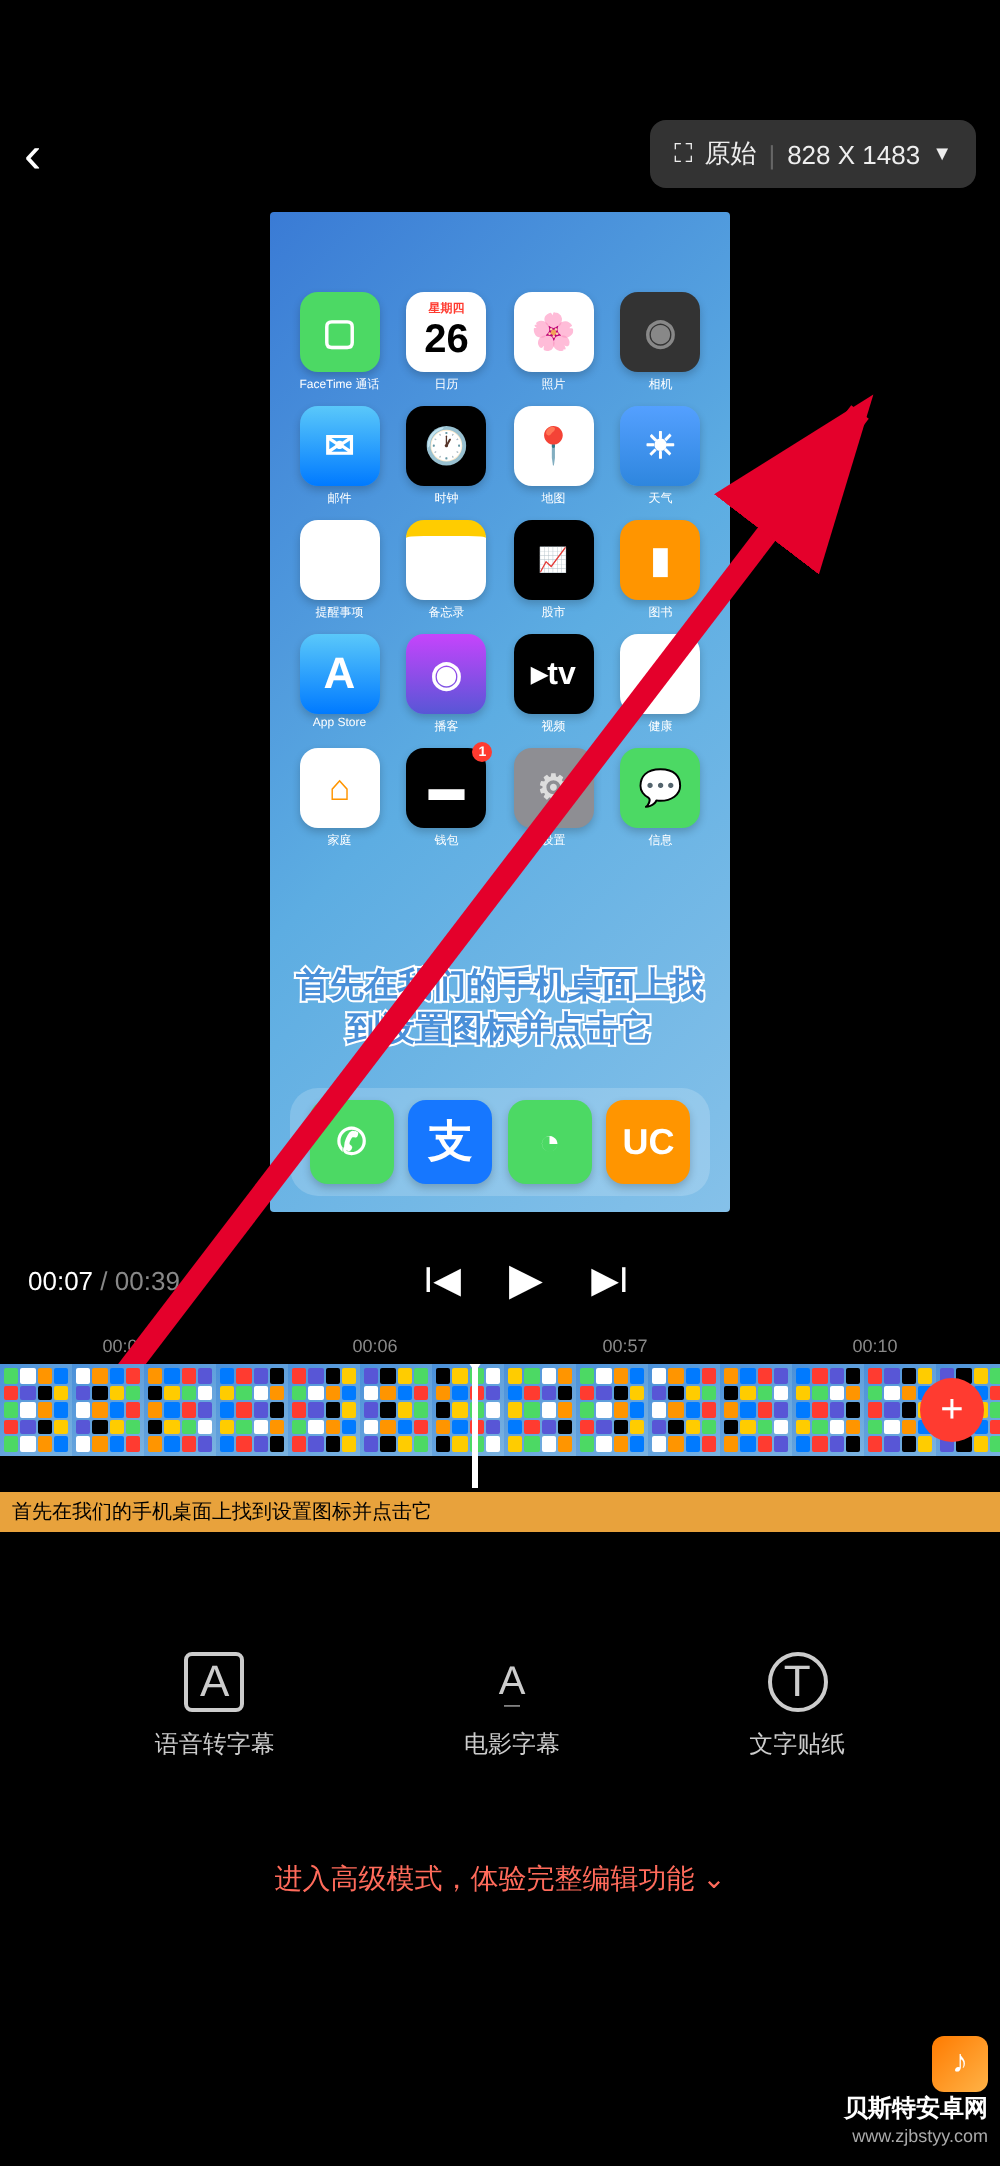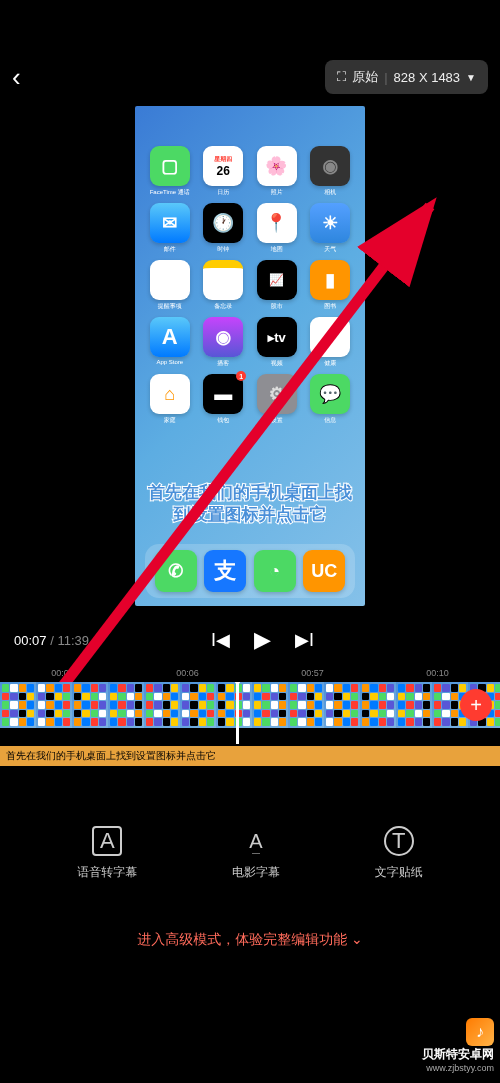--- a/index.html
+++ b/index.html
@@ -71,21 +71,21 @@
 <div class="preview">
   <div class="phone">
     <div class="grid">
       <div class="appicon">
           <div class="ico" style="background:#4cd964;color:#fff">▢</div>
           <div class="lbl">FaceTime 通话</div>
         </div>
       <div class="appicon">
           <div class="ico" style="background:#fff;color:#000;flex-direction:column;font-size:6px">
             <div style="color:#ff3b30">星期四</div>
-            <div style="font-size:12px">26</div>
+            <div style="font-size:20px">26</div>
           </div>
           <div class="lbl">日历</div>
         </div>
       <div class="appicon">
           <div class="ico" style="background:#fff">🌸</div>
           <div class="lbl">照片</div>
         </div>
       <div class="appicon">
           <div class="ico" style="background:#333;color:#888">◉</div>
           <div class="lbl">相机</div>
@@ -128,21 +128,21 @@
         </div>
       <div class="appicon">
           <div class="ico" style="background:linear-gradient(#5ac8fa,#007aff);color:#fff;font-size:22px">A</div>
           <div class="lbl">App Store</div>
         </div>
       <div class="appicon">
           <div class="ico" style="background:linear-gradient(#c644fc,#5856d6);color:#fff">◉</div>
           <div class="lbl">播客</div>
         </div>
       <div class="appicon">
-          <div class="ico" style="background:#000;color:#fff;font-size:13px">▸tv</div>
+          <div class="ico" style="background:#000;color:#fff;font-size:16px">▸tv</div>
           <div class="lbl">视频</div>
         </div>
       <div class="appicon">
           <div class="ico" style="background:#fff;color:#ff2d55">♥</div>
           <div class="lbl">健康</div>
         </div>
       <div class="appicon">
           <div class="ico" style="background:#fff;color:#ff9500">⌂</div>
           <div class="lbl">家庭</div>
         </div>
@@ -174,21 +174,21 @@
         </marker>
       </defs>
     <line x1="20" y1="520" x2="410" y2="10" stroke="#e4002b" stroke-width="11" marker-end="url(#ah)"></line>
   </svg>
 </div>
 
 <div class="transport">
   <div class="time">
     <span class="cur">00:07</span>
     <span class="tot"> / </span>
-    <span class="tot">11:39</span>
+    <span class="tot">00:39</span>
   </div>
   <div class="tc-spacer"></div>
   <div class="tbtn">I◀</div>
   <div class="tbtn play">▶</div>
   <div class="tbtn">▶I</div>
   <div class="tc-spacer"></div>
   <div style="width:50px"></div>
 </div>
 
 <div class="ruler">

